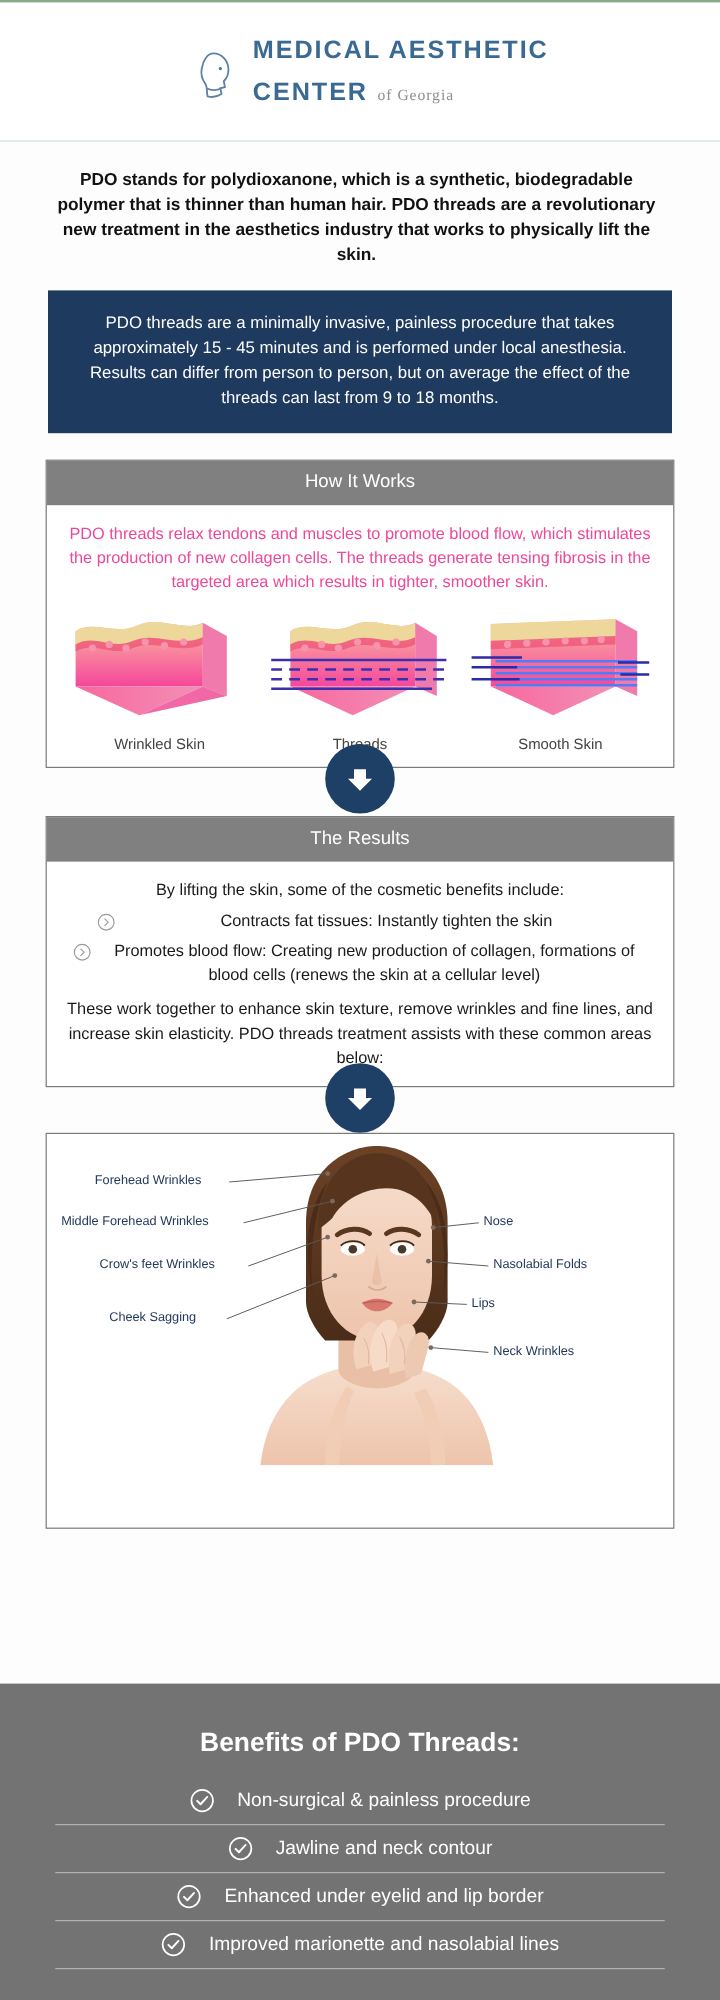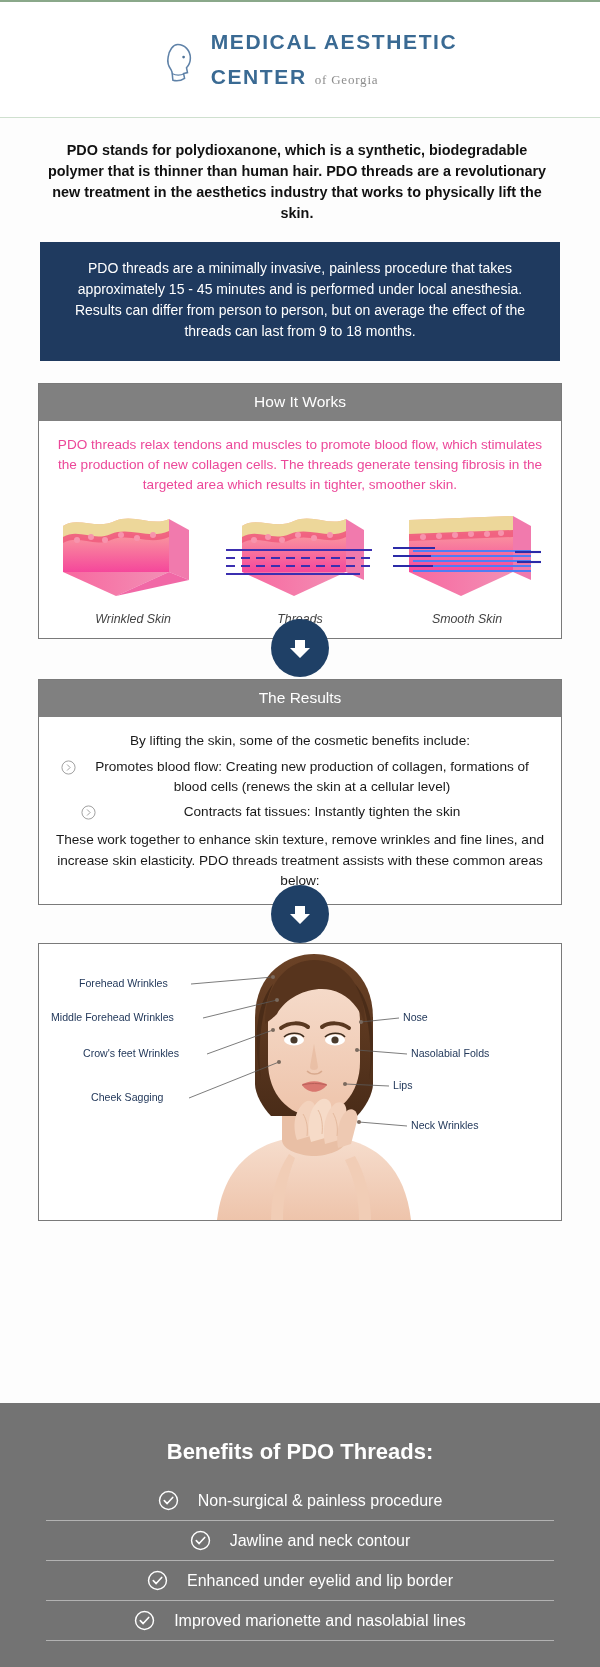--- a/index.html
+++ b/index.html
@@ -85,21 +85,20 @@
     color: #ec4899;
   }
 
   
   .skin-row {
     display: flex;
     justify-content: space-between;
     align-items: flex-start;
     margin-top: 14px;
     padding: 0 2px;
-    font-style: italic;
   }
   .skin-item { width: 152px; text-align: center; position: relative; }
   .skin-caption {
     margin-top: 6px;
     font-size: 12.4px;
     color: #444444;
   }
 
   
   .arrow-wrap {
@@ -131,21 +130,21 @@
   .results-tail {
     text-align: center; font-size: 13.6px; line-height: 1.5;
     color: #1a1a1a; margin-top: 8px;
   }
 
   
   .face-card {
     margin: 0 38px;
     border: 1px solid #7a7a7a;
     background: #ffffff;
-    height: 278px;
+    height: 330px;
     position: relative;
     overflow: hidden;
   }
   .face-label {
     position: absolute;
     font-size: 10.6px;
     color: #23395b;
     white-space: nowrap;
   }
 
@@ -305,34 +304,34 @@
       </svg>
     </div>
   </div>
 
   <div style="margin-top:22px;">
     <div class="card">
       <div class="card-header">The Results</div>
       <div class="card-body">
         <p class="results-lead">By lifting the skin, some of the cosmetic benefits include:</p>
 
+        <div class="bullet-row indent">
+          <svg class="bullet-icon" width="15" height="15" viewBox="0 0 16 16">
+            <circle cx="8" cy="8" r="7" fill="none" stroke="#9a9a9a" stroke-width="1"></circle>
+            <path d="M6.5 4.8 L9.7 8 L6.5 11.2" fill="none" stroke="#9a9a9a" stroke-width="1"></path>
+          </svg>
+          <span class="bullet-text">Contracts fat tissues: Instantly tighten the skin</span>
+        </div>
+
         <div class="bullet-row">
           <svg class="bullet-icon" width="15" height="15" viewBox="0 0 16 16">
             <circle cx="8" cy="8" r="7" fill="none" stroke="#9a9a9a" stroke-width="1"></circle>
             <path d="M6.5 4.8 L9.7 8 L6.5 11.2" fill="none" stroke="#9a9a9a" stroke-width="1"></path>
           </svg>
           <span class="bullet-text">Promotes blood flow: Creating new production of collagen, formations of blood cells (renews the skin at a cellular level)</span>
-        </div>
-
-        <div class="bullet-row indent">
-          <svg class="bullet-icon" width="15" height="15" viewBox="0 0 16 16">
-            <circle cx="8" cy="8" r="7" fill="none" stroke="#9a9a9a" stroke-width="1"></circle>
-            <path d="M6.5 4.8 L9.7 8 L6.5 11.2" fill="none" stroke="#9a9a9a" stroke-width="1"></path>
-          </svg>
-          <span class="bullet-text">Contracts fat tissues: Instantly tighten the skin</span>
         </div>
 
         <p class="results-tail">These work together to enhance skin texture, remove wrinkles and fine lines, and increase skin elasticity. PDO threads treatment assists with these common areas below:</p>
       </div>
     </div>
   </div>
 
   <div class="arrow-wrap">
     <div class="arrow-circle">
       <svg width="30" height="30" viewBox="0 0 30 30">

